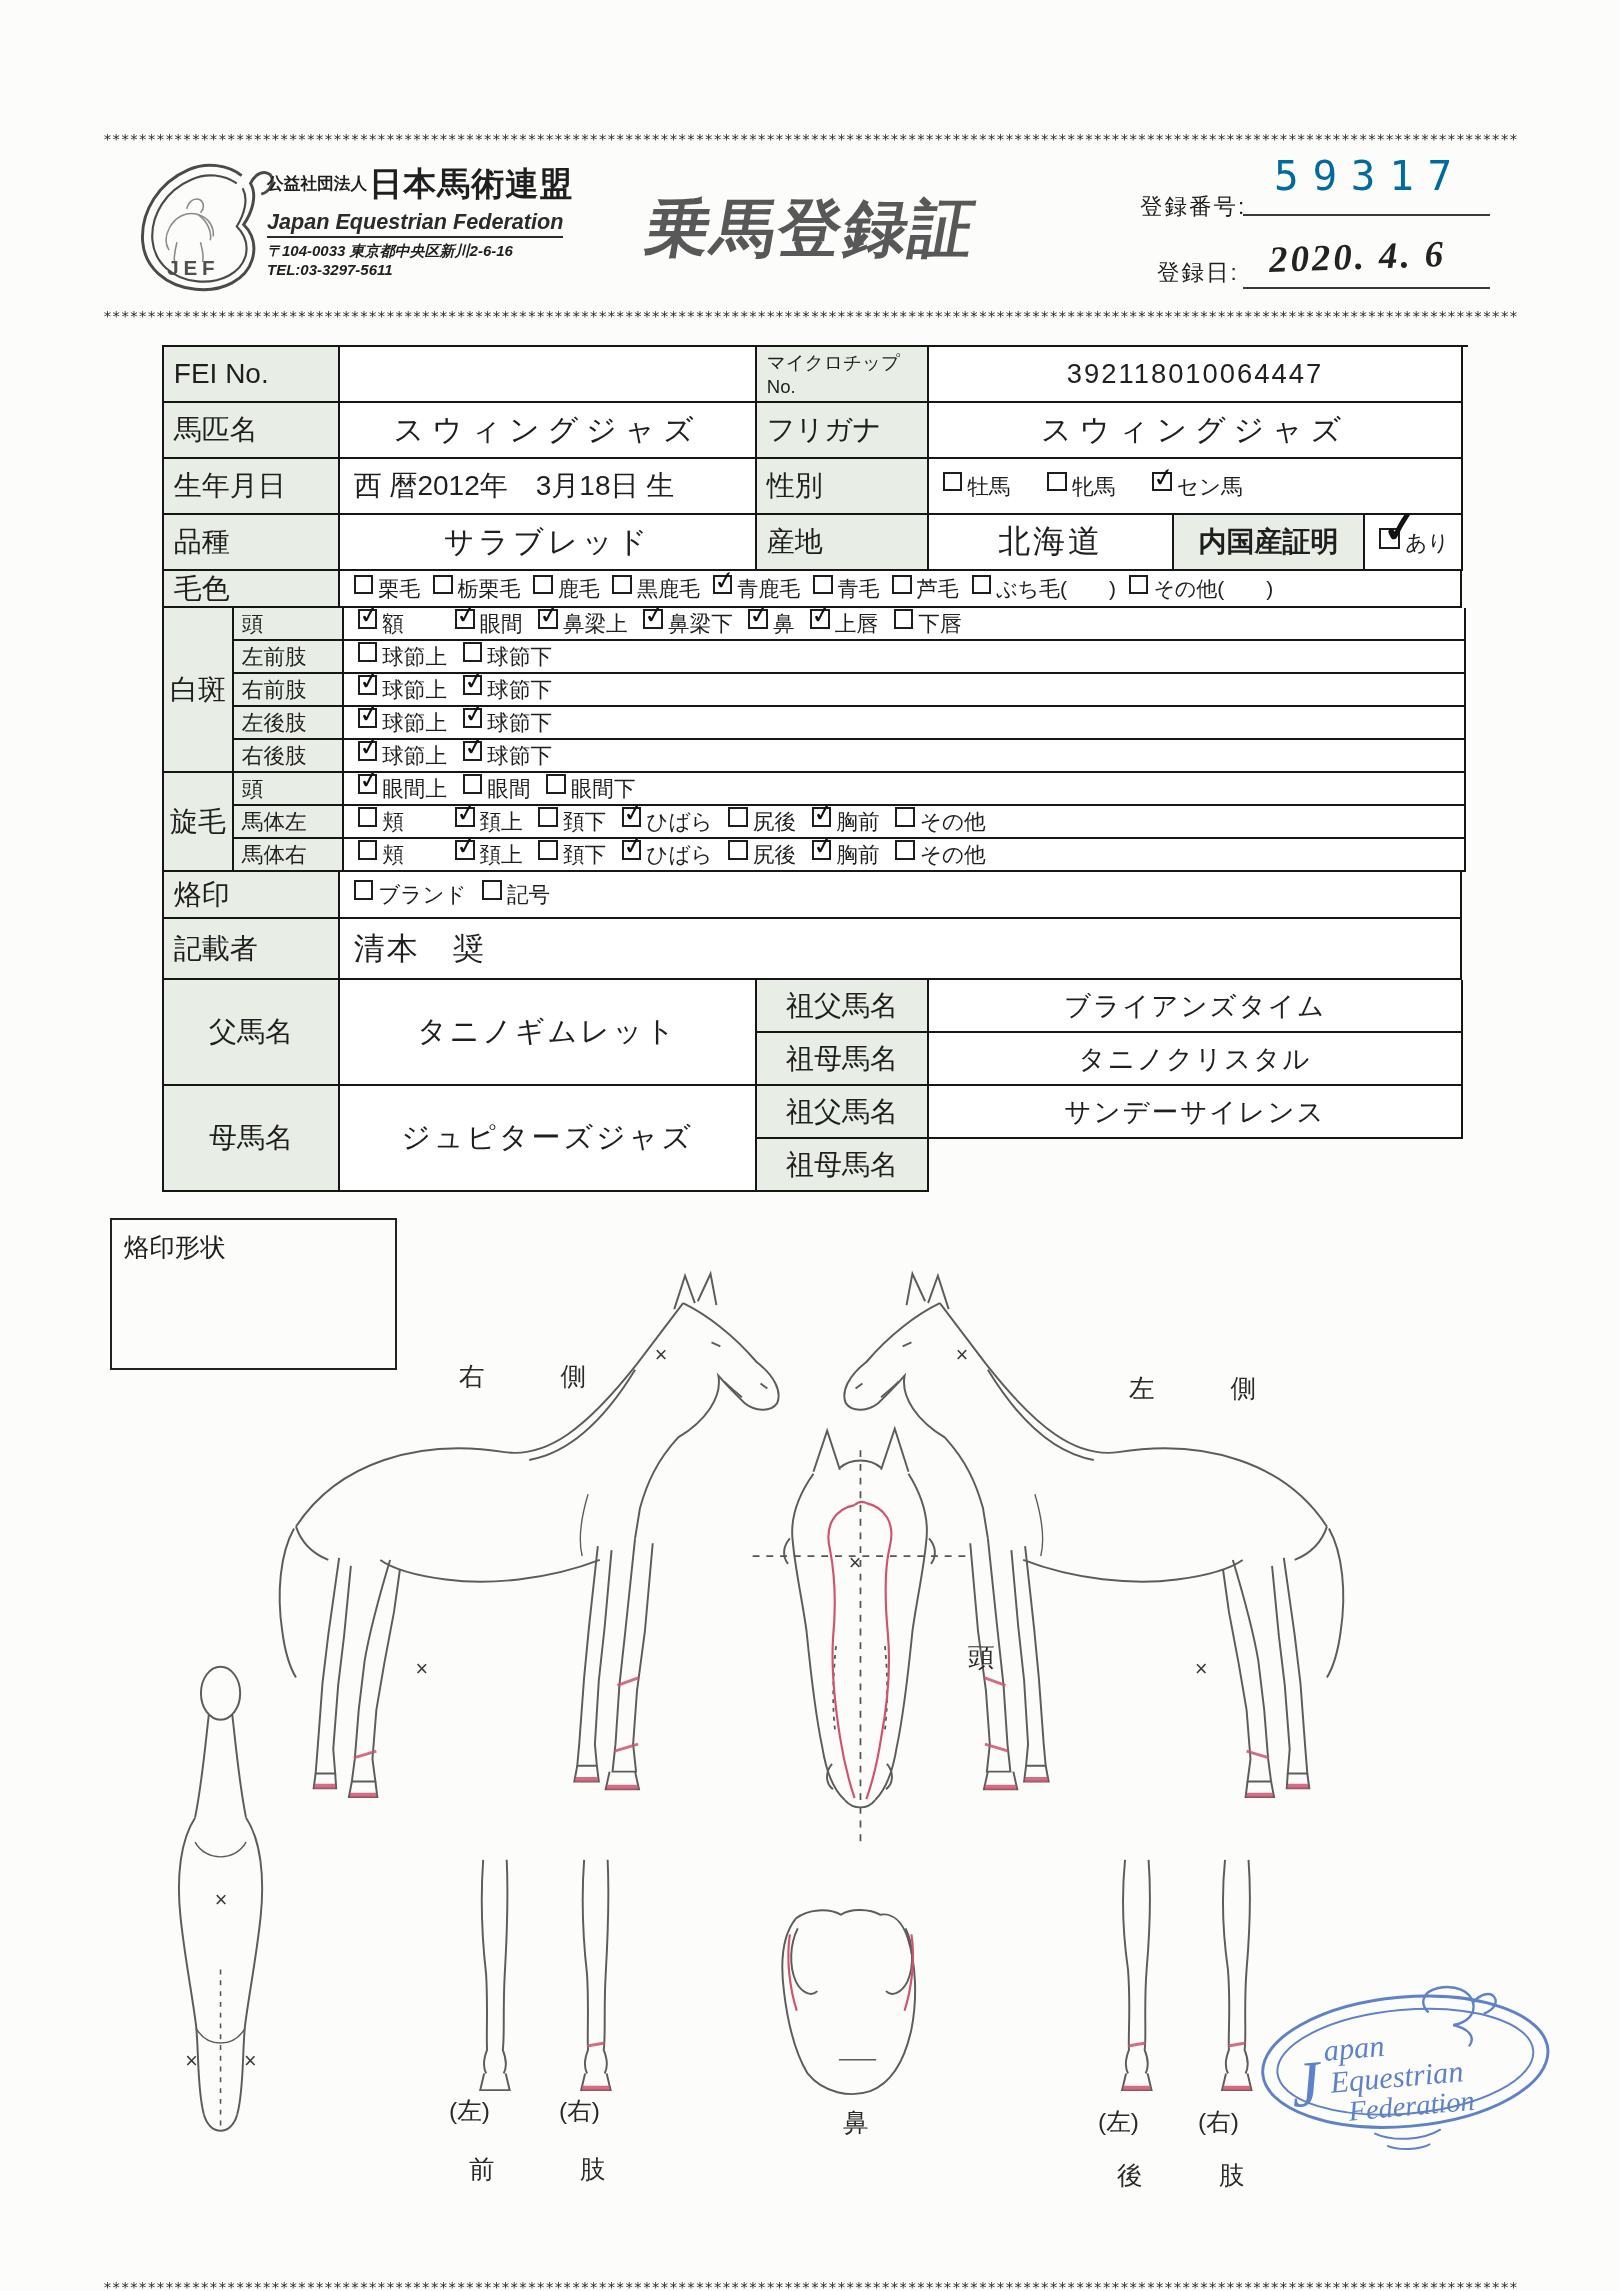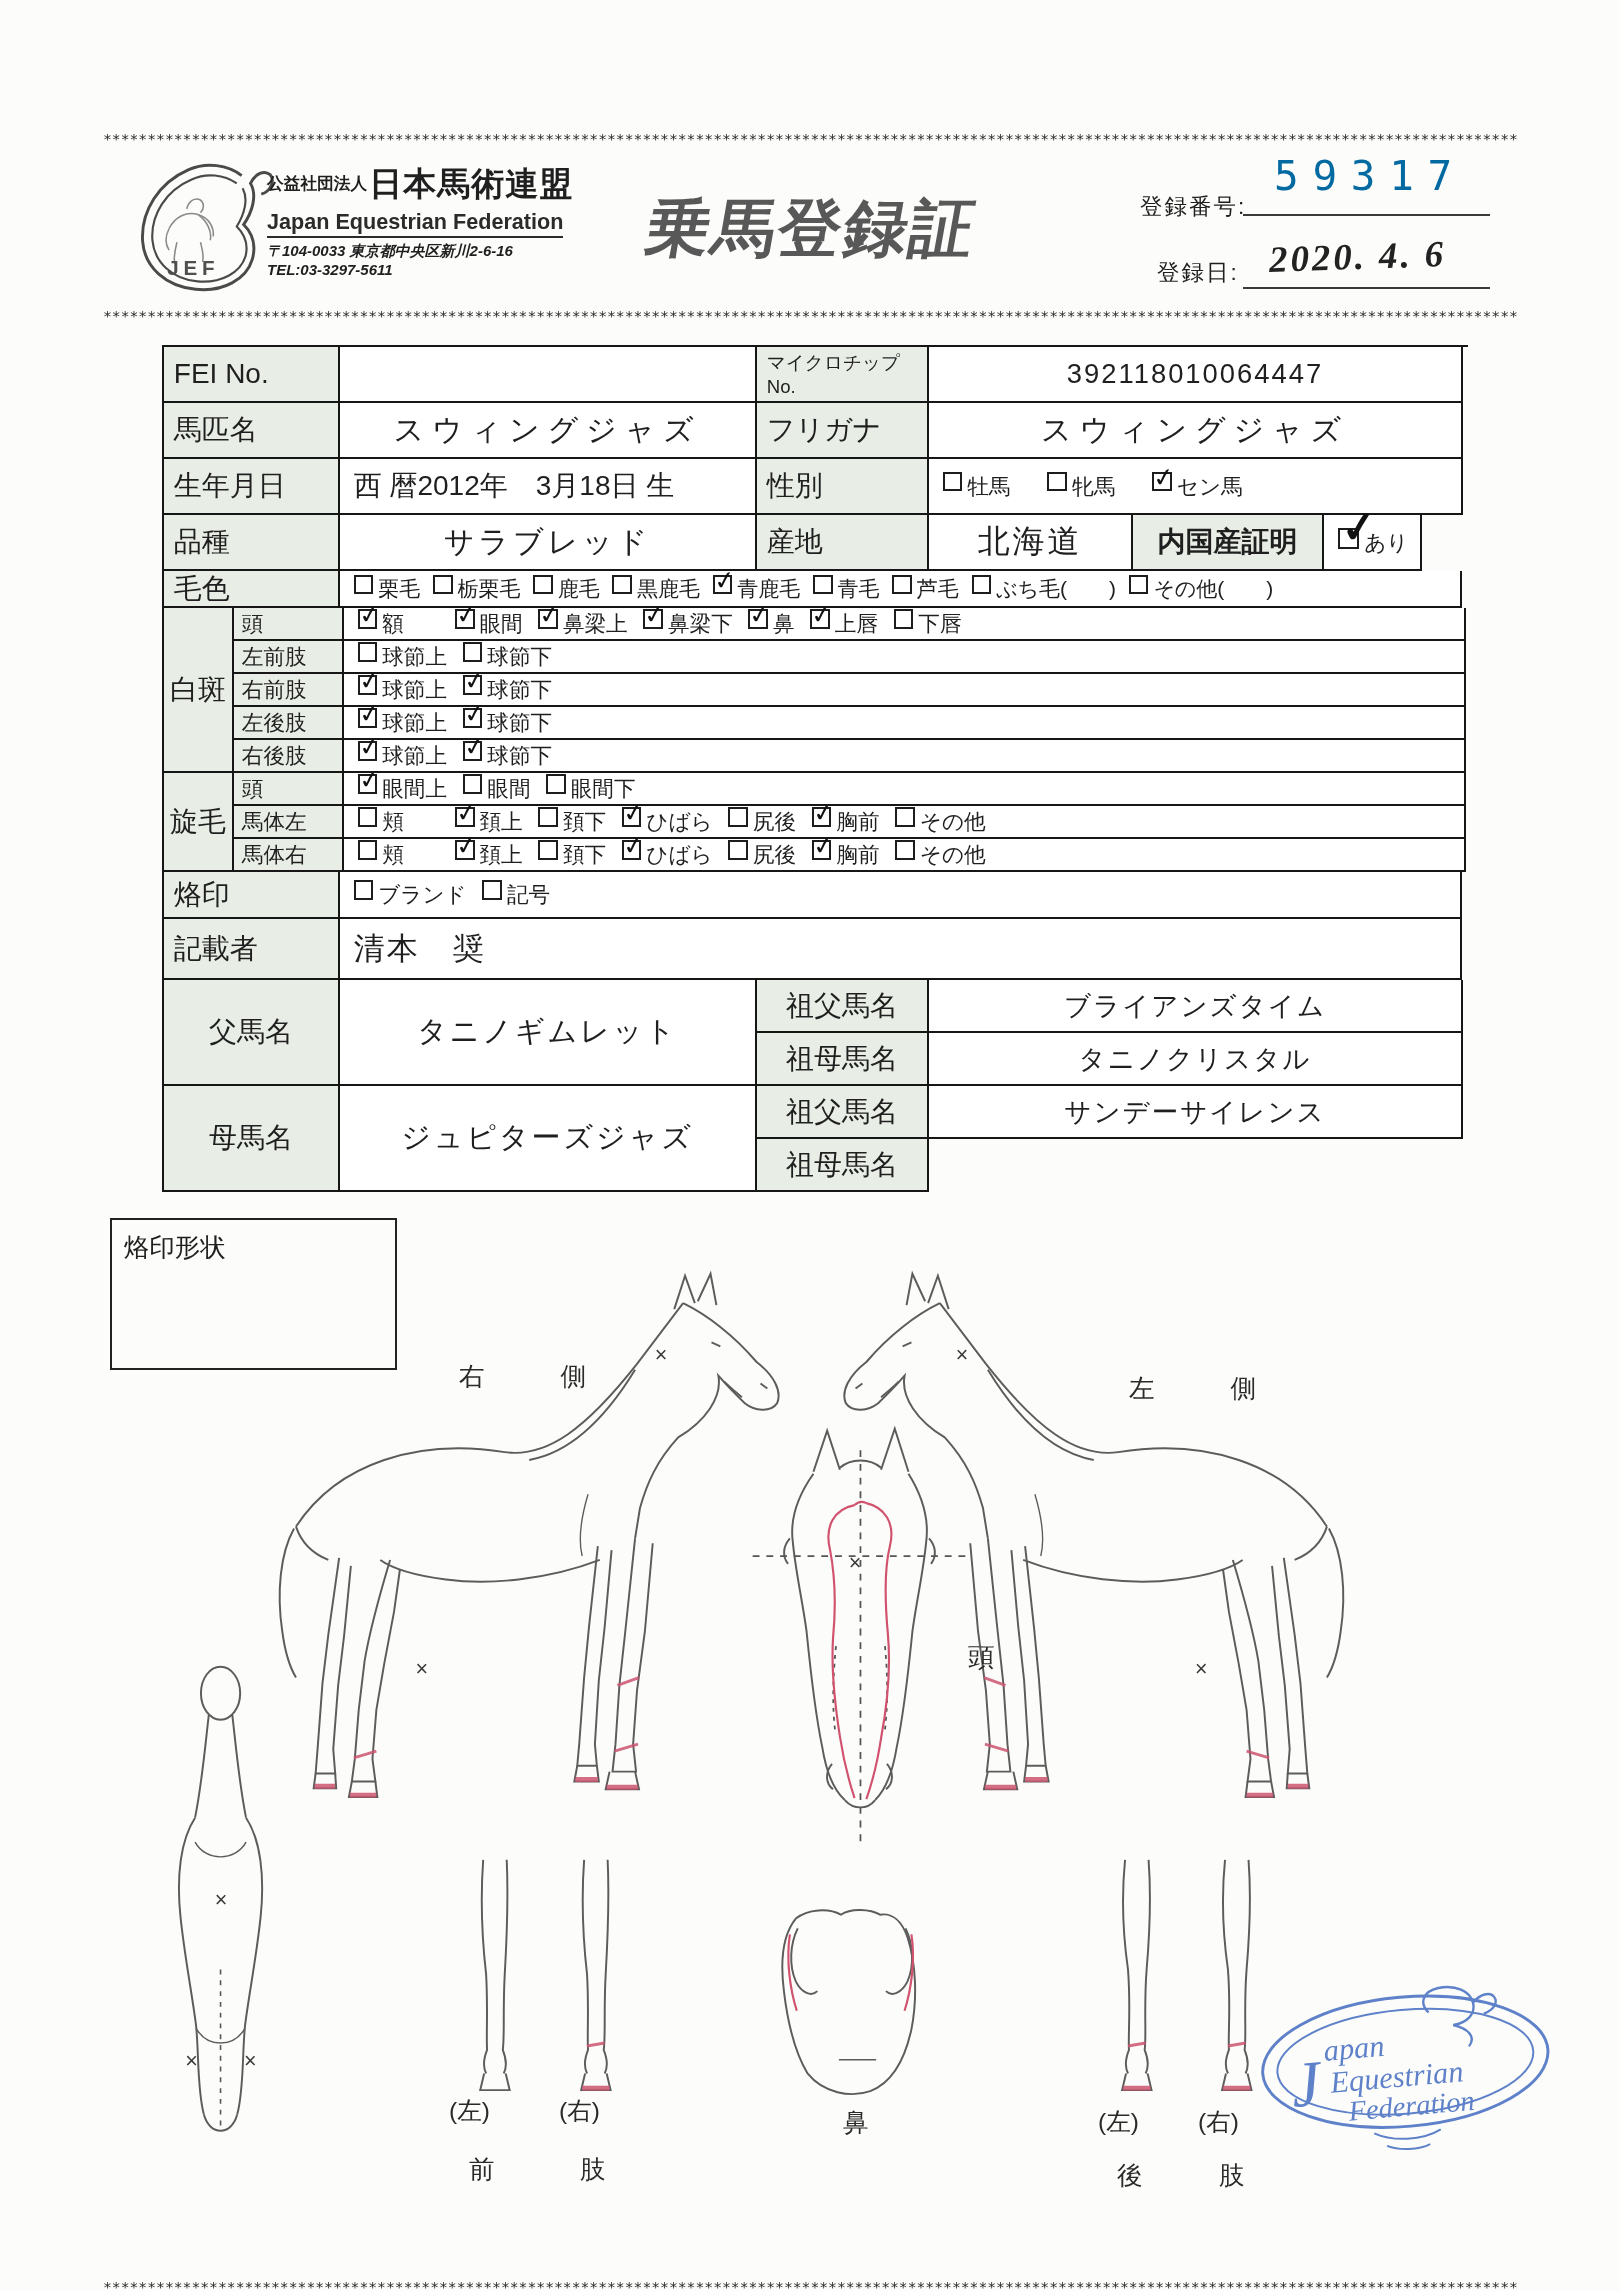--- a/index.html
+++ b/index.html
@@ -4,21 +4,21 @@
 <style>
   html,body{margin:0;padding:0;background:#e8e8e8;}
   .page{position:relative;width:1620px;height:2292px;background:#fcfcfa;overflow:hidden;
         font-family:"Liberation Sans","DejaVu Sans",sans-serif;color:#1f1f1f;}
   .abs{position:absolute;}
   .ast{position:absolute;left:103px;width:1416px;height:21.6px;overflow:hidden;white-space:nowrap;
        font-family:"DejaVu Sans Mono",monospace;font-size:14.7px;letter-spacing:0;color:#2a2a2a;}
   
   .org-prefix{font-size:16.7px;font-weight:bold;vertical-align:5.9px;margin-right:2px;}
   .org-name{font-size:33px;font-weight:bold;letter-spacing:1px;}
-  .org-en{display:inline-block;font-size:21.6px;font-weight:bold;color:#2b2b2b;
+  .org-en{display:inline-block;font-size:21.6px;font-style:italic;font-weight:bold;color:#2b2b2b;
           border-bottom:2.5px solid #2b2b2b;padding-bottom:1px;margin-top:2px;}
   .org-addr{font-size:15px;font-style:italic;font-weight:bold;margin-top:3.9px;}
   .org-tel{font-size:15px;font-style:italic;font-weight:bold;}
   .doc-title{font-size:63px;font-weight:bold;color:#585858;transform:skewX(-10deg);
              letter-spacing:2.9px;white-space:nowrap;}
   .reg-lab{font-size:22.5px;letter-spacing:2px;}
   .reg-no{font-family:"DejaVu Sans Mono",monospace;font-size:41px;letter-spacing:13.7px;color:#0369a1;}
   .reg-date{font-family:"Liberation Serif",serif;font-style:italic;font-weight:bold;
             font-size:37px;letter-spacing:2.9px;transform:rotate(-2deg);color:#222;}
   .u-line{position:absolute;border-bottom:2.9px solid #3a3a3a;width:247px;}
@@ -26,21 +26,21 @@
   .tbl{position:absolute;left:162px;top:345px;width:1304px;border-top:2.9px solid #161616;
        border-left:2.9px solid #161616;}
   .tr{display:flex;}
   .td{box-sizing:border-box;border-right:2.9px solid #161616;border-bottom:2.9px solid #161616;
       display:flex;align-items:center;overflow:hidden;}
   .lab{background:#e8eee5;font-size:28px;padding-left:9.8px;}
   .lab2{background:#e8eee5;font-size:21.6px;padding-left:7.8px;}
   .val{background:#fff;justify-content:center;font-size:27.4px;}
   .val.left{justify-content:flex-start;padding-left:13.7px;}
   .w68{width:70px;}  .w112{width:110px;} .w175{width:172px;} .w180{width:176px;}
-  .w195{width:191px;}.w100{width:98px;font-family:Liberation Serif, serif;} .w250{width:204px;} .w425{width:417px;}
+  .w195{width:191px;}.w100{width:98px;font-family:Liberation Serif, serif;} .w250{width:245px;} .w425{width:417px;}
   .w545{width:534px;} .w1145{width:1122px;}
   .h57{height:56px;} .h38{height:37px;} .h34{height:33px;} .h48{height:47px;}
   .h62{height:61px;} .h54{height:53px;}
   .big-kana{font-size:30px;letter-spacing:7.8px;}
   .blk{display:flex;}
   .blk .lab{justify-content:center;padding-left:0;}
   .col{display:flex;flex-direction:column;}
   
   .opts{display:flex;align-items:center;flex-wrap:nowrap;font-size:21.6px;}
   .opt{display:inline-flex;margin-right:15.7px;white-space:nowrap;}

